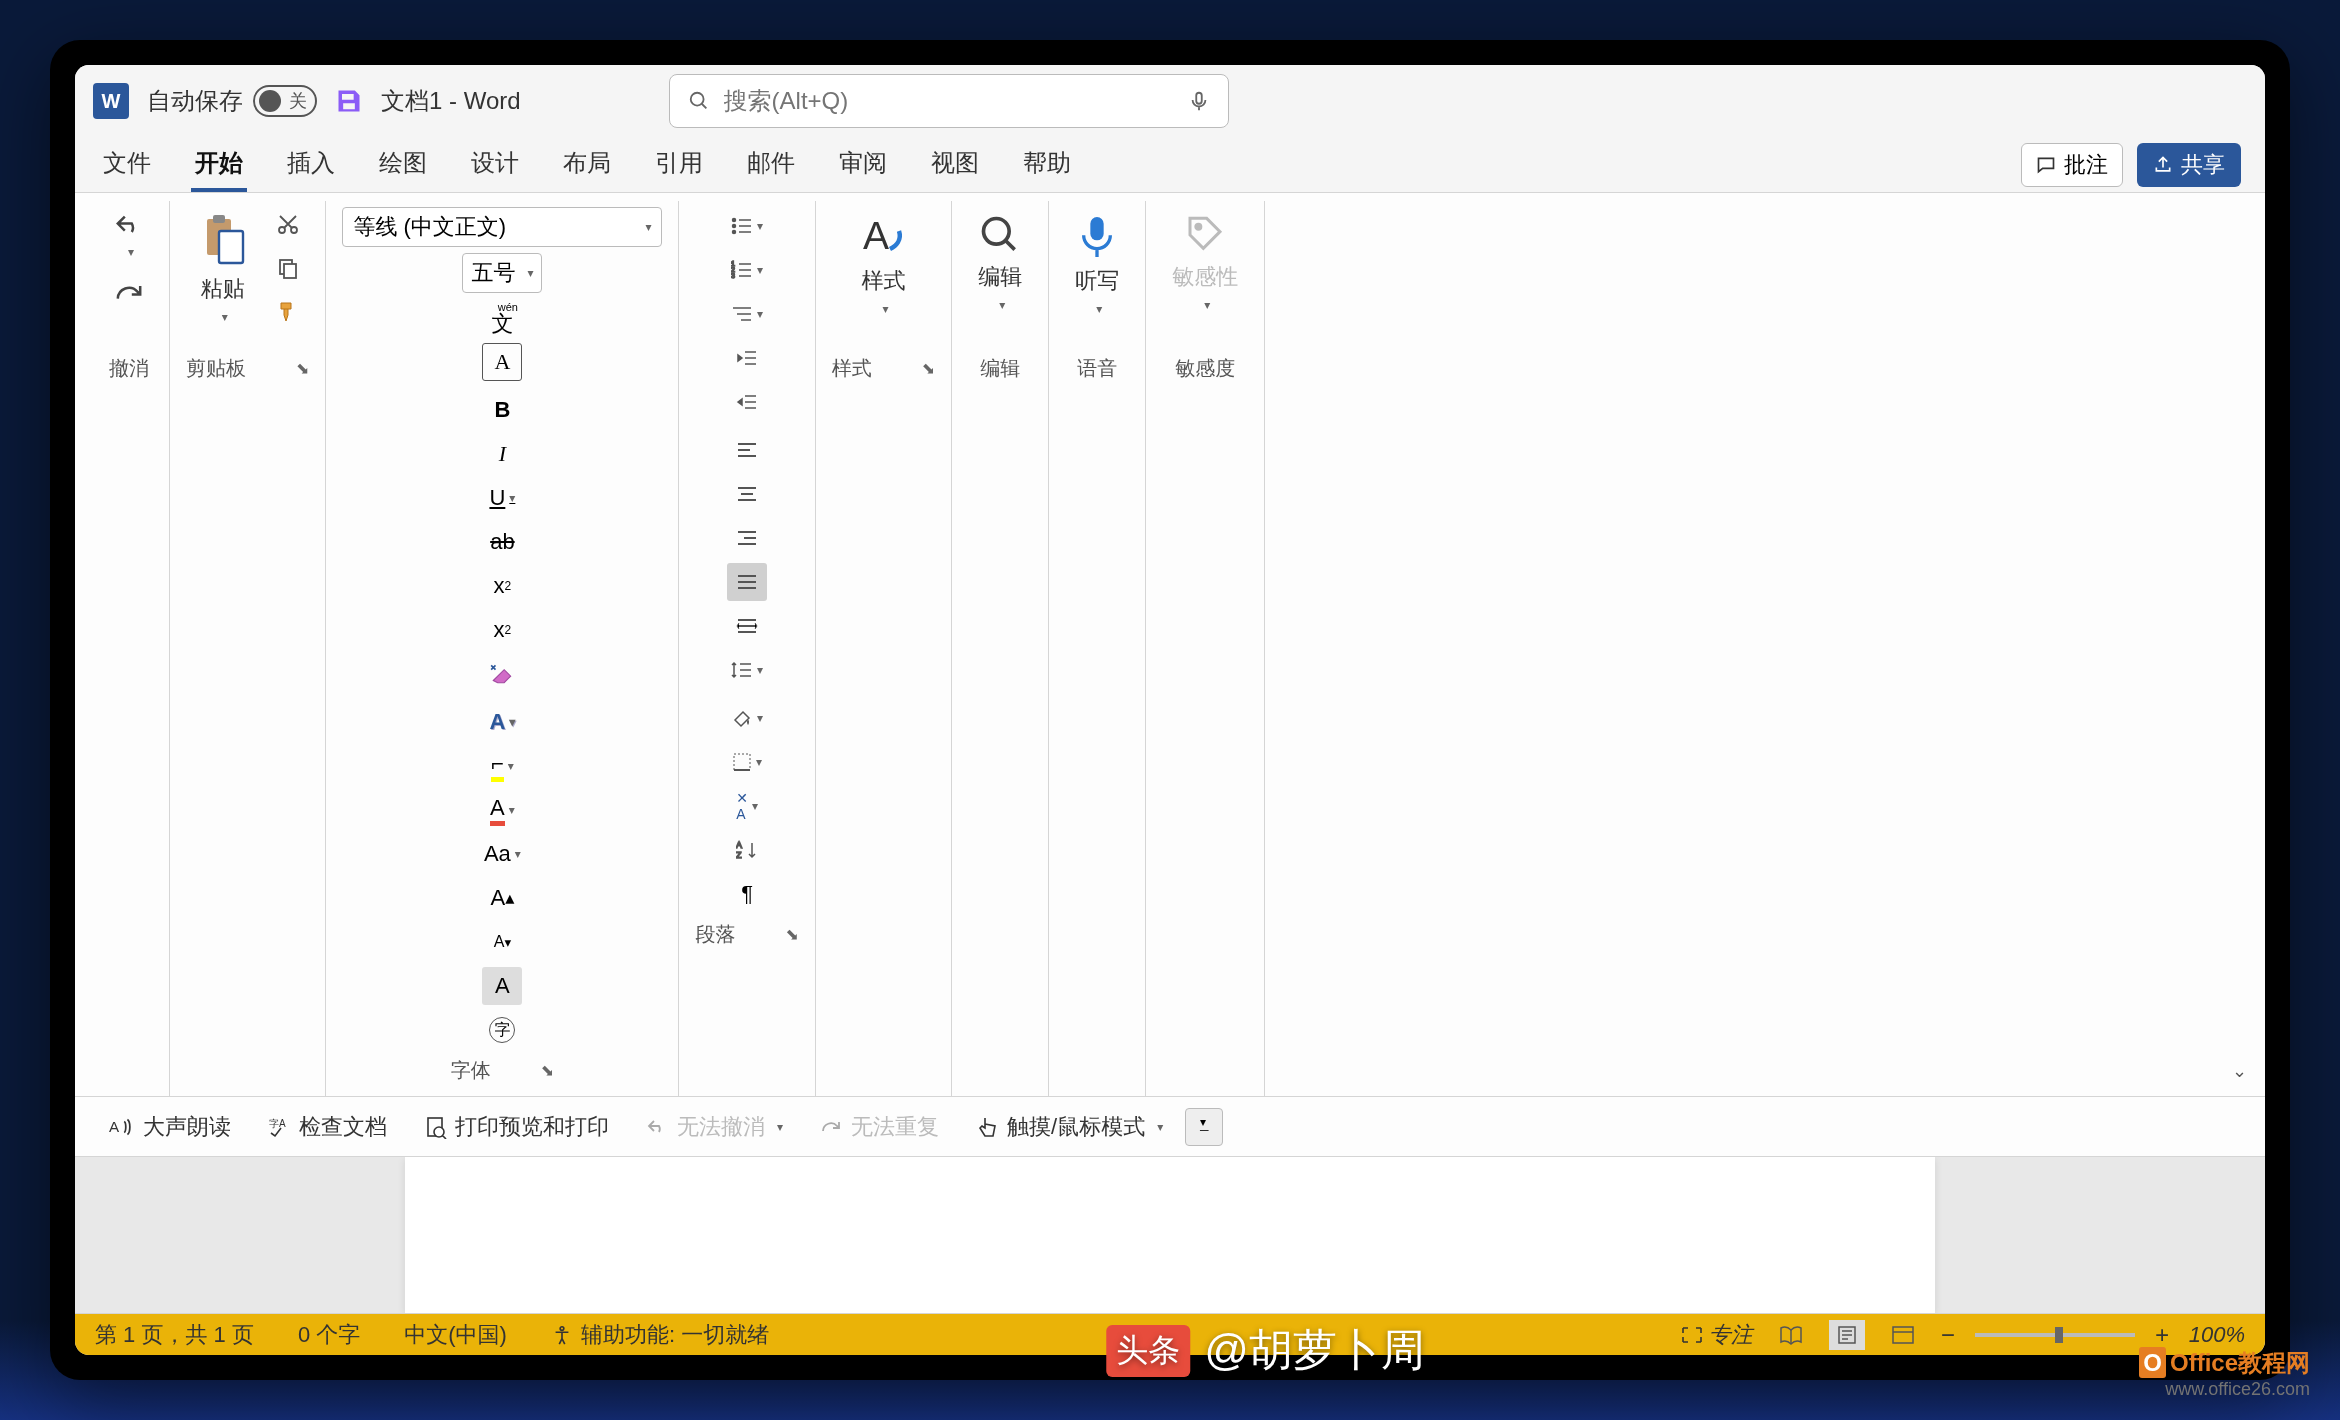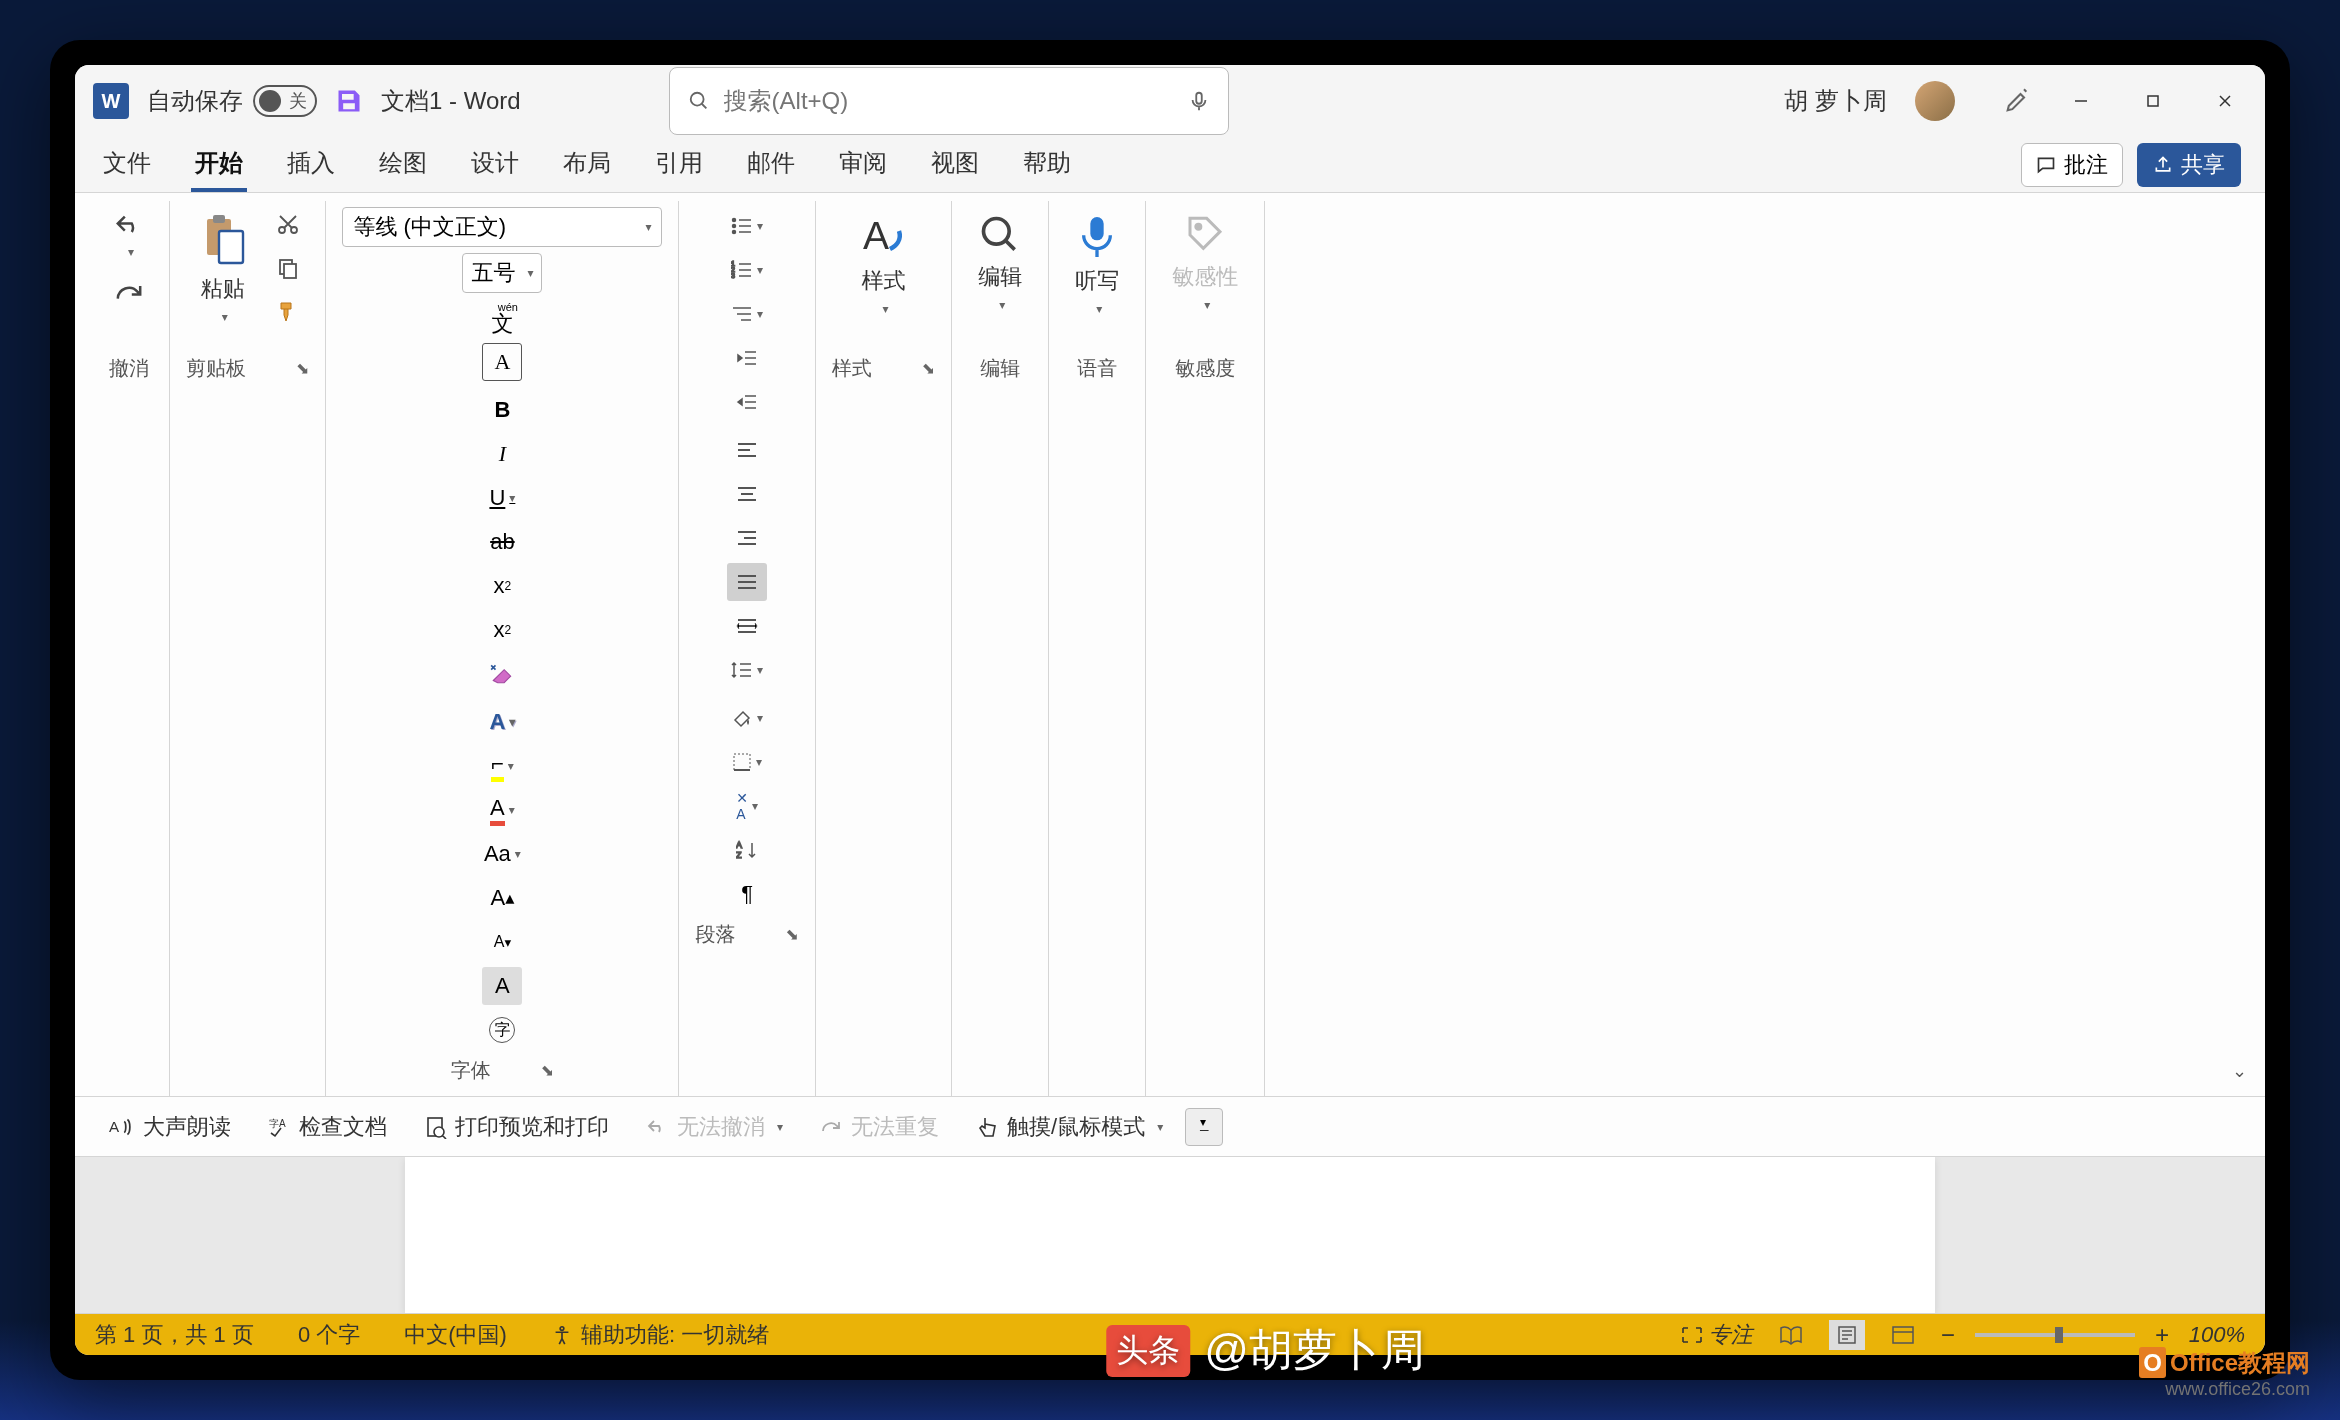--- a/index.html
+++ b/index.html
@@ -9,21 +9,21 @@
 
 
 .titlebar { height: 72px; display: flex; align-items: center; padding: 0 18px; background: #f5f5f5; gap: 18px; }
 .word-icon { width: 36px; height: 36px; background: #2b579a; border-radius: 4px; display: flex; align-items: center; justify-content: center; color: #fff; font-weight: bold; font-size: 20px; }
 .autosave { display: flex; align-items: center; gap: 10px; font-size: 24px; color: #333; }
 .toggle { width: 64px; height: 32px; border-radius: 16px; border: 2px solid #555; position: relative; display: flex; align-items: center; }
 .toggle-knob { width: 22px; height: 22px; border-radius: 50%; background: #555; position: absolute; left: 4px; }
 .toggle-label { position: absolute; right: 8px; font-size: 18px; color: #555; }
 .save-icon { width: 28px; height: 28px; color: #8b5cf6; }
 .doc-title { font-size: 24px; color: #333; }
-.searchbox { flex: 0 0 560px; height: 68px; margin-left: 130px; border: 1px solid #bbb; border-radius: 8px; display: flex; align-items: center; padding: 0 18px; gap: 14px; background: #fff; }
+.searchbox { flex: 0 0 560px; height: 54px; margin-left: 130px; border: 1px solid #bbb; border-radius: 8px; display: flex; align-items: center; padding: 0 18px; gap: 14px; background: #fff; }
 .searchbox input { flex: 1; border: none; outline: none; font-size: 24px; background: transparent; }
 .titlebar-right { margin-left: auto; display: flex; align-items: center; gap: 28px; }
 .username { font-size: 24px; color: #333; }
 .avatar { width: 40px; height: 40px; border-radius: 50%; background: linear-gradient(135deg,#d4a574,#8b6f47); }
 .win-btn { width: 44px; height: 44px; display: flex; align-items: center; justify-content: center; font-size: 18px; color: #333; cursor: pointer; }
 
 
 .tabrow { height: 56px; display: flex; align-items: center; padding: 0 24px; gap: 36px; border-bottom: 1px solid #d5d5d5; }
 .tab { font-size: 24px; color: #333; padding: 8px 4px 12px; cursor: pointer; position: relative; }
 .tab.active { font-weight: 600; color: #111; }
@@ -111,46 +111,20 @@
     <div class="searchbox">
       <svg width="22" height="22" viewBox="0 0 24 24" fill="none" stroke="#666" stroke-width="2">
             <circle cx="10" cy="10" r="7"></circle>
             <line x1="20" y1="20" x2="15" y2="15"></line>
           </svg>
       <input placeholder="搜索(Alt+Q)" style="">
       <svg width="22" height="28" viewBox="0 0 24 24" fill="none" stroke="#666" stroke-width="2">
             <rect x="9" y="3" width="6" height="12" rx="3"></rect>
             <path d="M5 11a7 7 0 0 0 14 0M12 18v4"></path>
           </svg>
-    </div>
-    <div class="titlebar-right">
-      <span class="username">胡 萝卜周</span>
-      <div class="avatar"></div>
-      <div style="margin-left:20px;">
-        <svg width="28" height="28" viewBox="0 0 24 24" fill="none" stroke="#666" stroke-width="1.8">
-              <path d="M4 20l4-1 10-10-3-3L5 16l-1 4z"></path>
-              <path d="M18 2l2 2"></path>
-            </svg>
-      </div>
-      <div class="win-btn">
-        <svg width="16" height="16" viewBox="0 0 16 16">
-              <line x1="2" y1="8" x2="14" y2="8" stroke="#333" stroke-width="1.5"></line>
-            </svg>
-      </div>
-      <div class="win-btn">
-        <svg width="16" height="16" viewBox="0 0 16 16">
-              <rect x="3" y="3" width="10" height="10" fill="none" stroke="#333" stroke-width="1.5"></rect>
-            </svg>
-      </div>
-      <div class="win-btn">
-        <svg width="16" height="16" viewBox="0 0 16 16">
-              <line x1="3" y1="3" x2="13" y2="13" stroke="#333" stroke-width="1.5"></line>
-              <line x1="13" y1="3" x2="3" y2="13" stroke="#333" stroke-width="1.5"></line>
-            </svg>
-      </div>
     </div>
   </div>
 
   <div class="tabrow">
     <div class="tab">文件</div>
     <div class="tab active">开始</div>
     <div class="tab">插入</div>
     <div class="tab">绘图</div>
     <div class="tab">设计</div>
     <div class="tab">布局</div>

